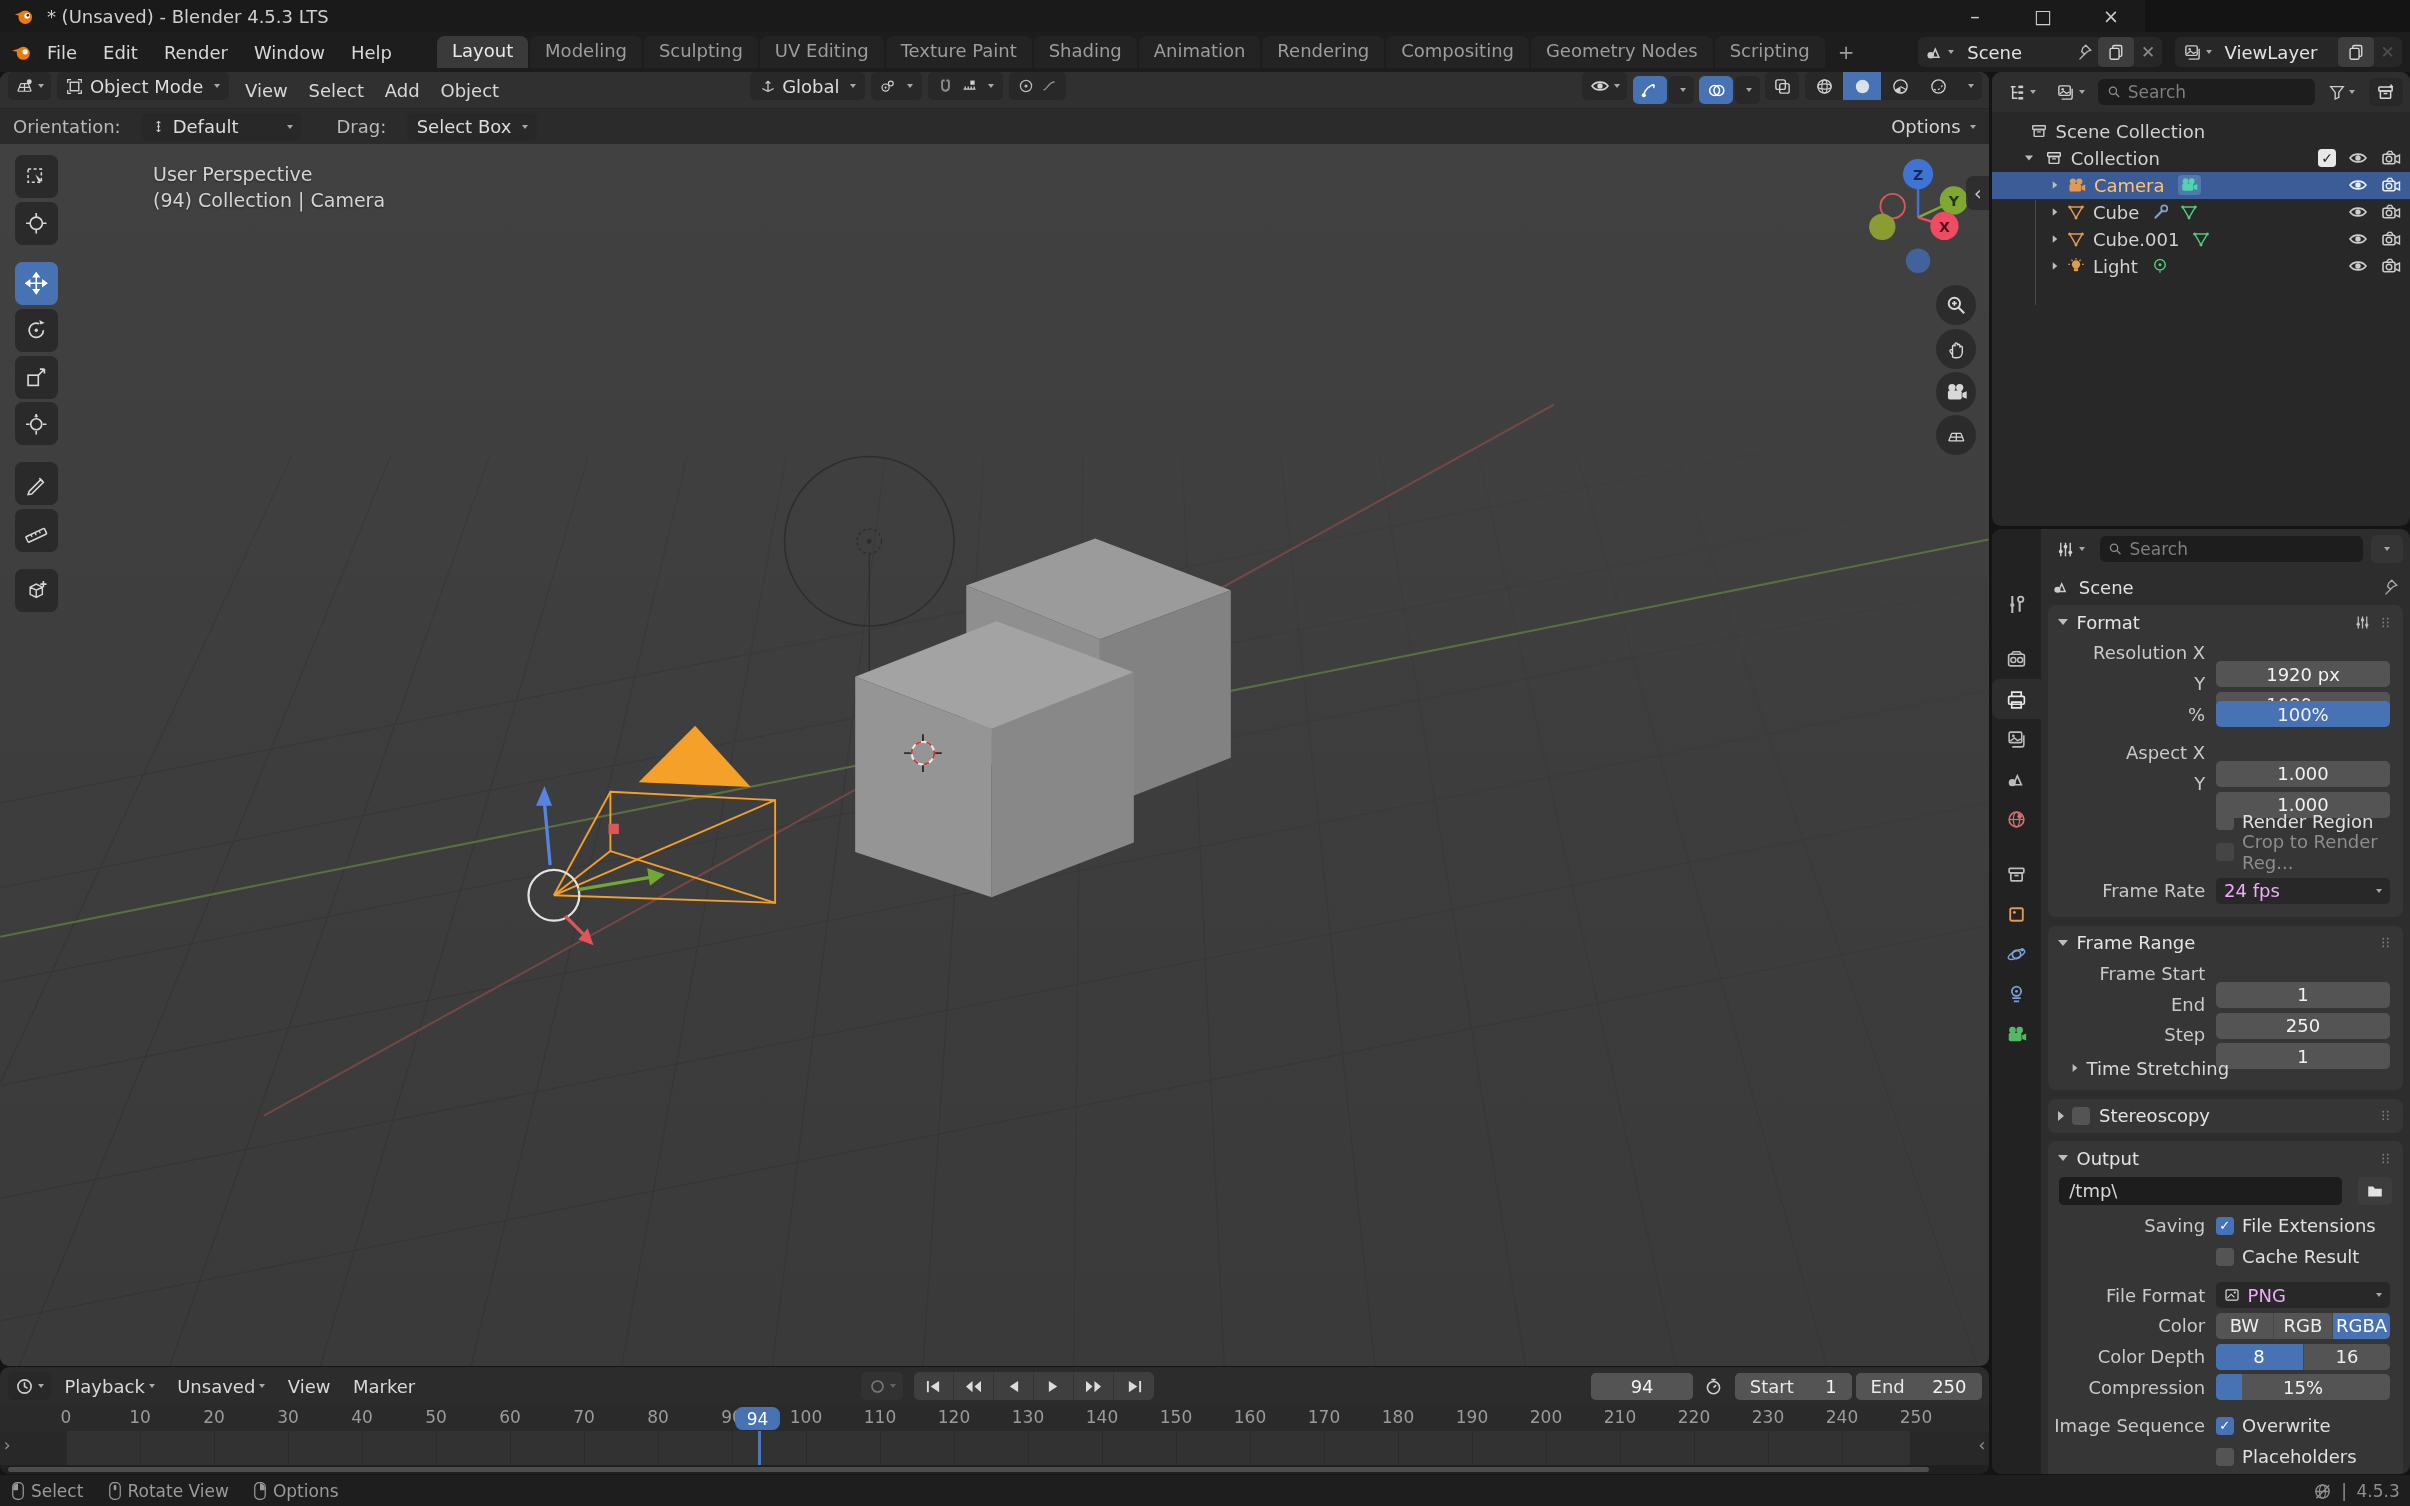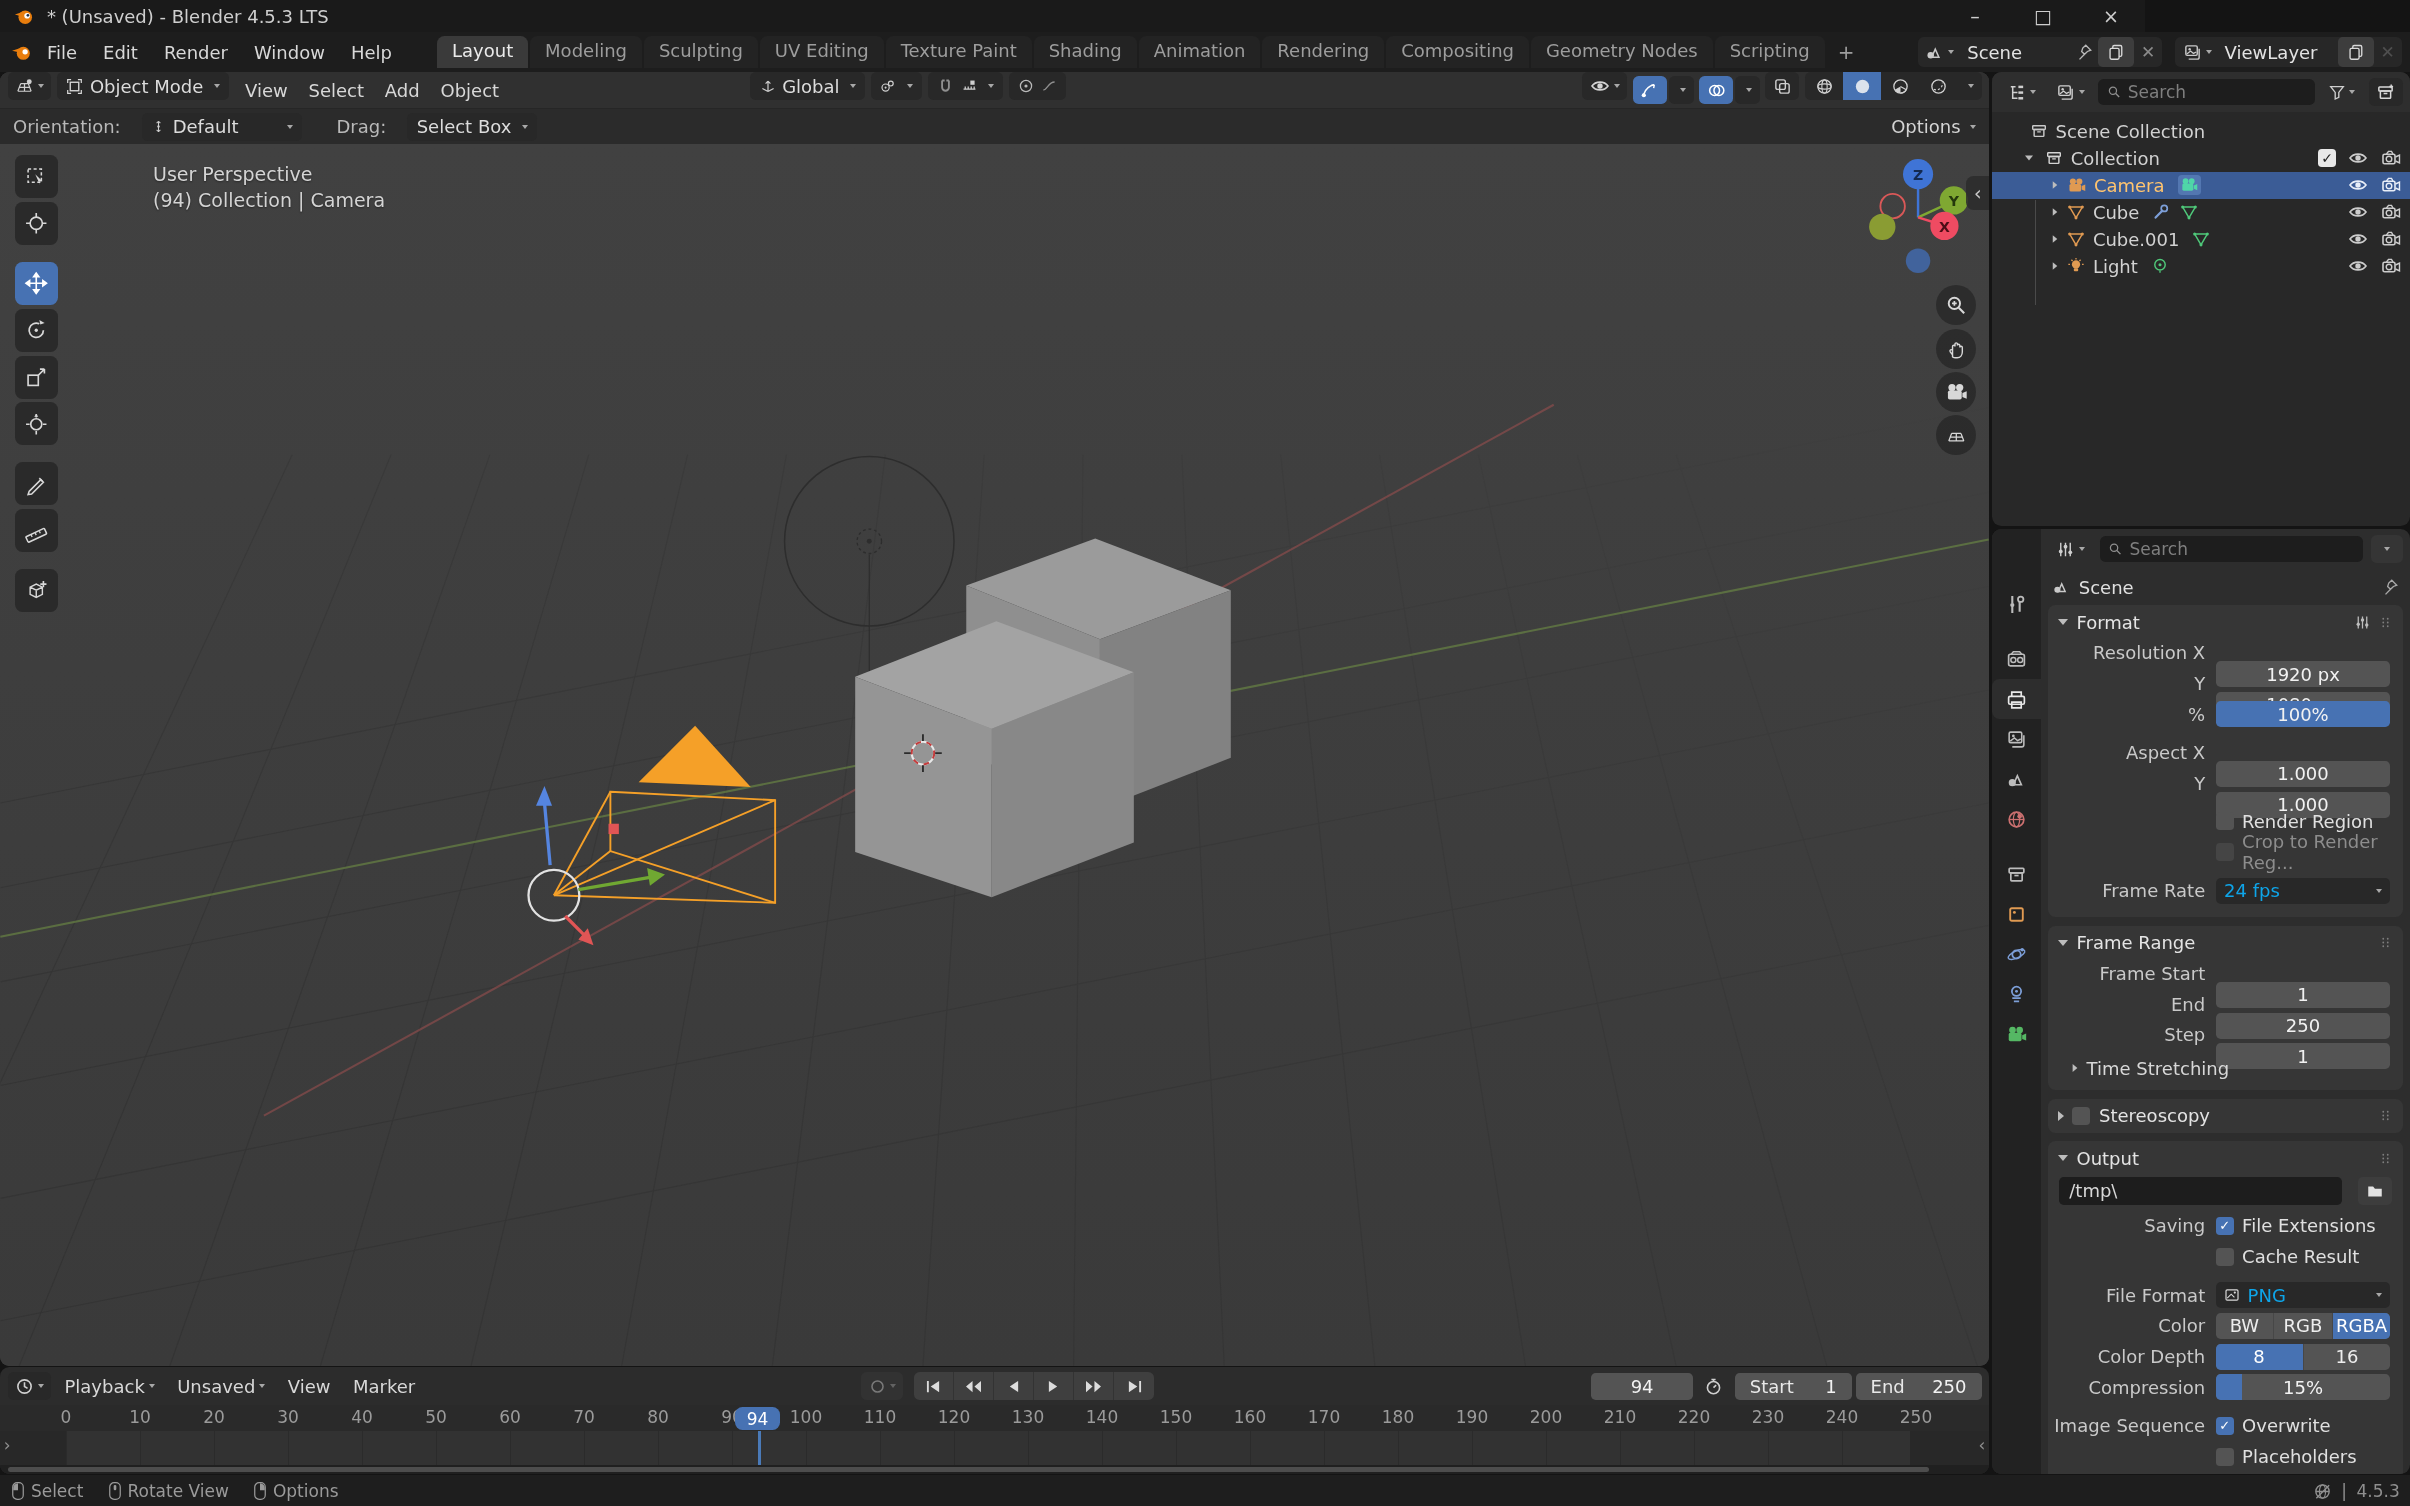--- a/index.html
+++ b/index.html
@@ -106,21 +106,21 @@
   .pheader { height:40px; display:flex; align-items:center; padding:0 7.5px; gap:7.5px; flex:none; }
   .pcrumb { height:36px; display:flex; align-items:center; padding:0 11.3px; gap:8.5px; flex:none; color:#e0e0e0; }
   .panel { background:#363636; border-radius:7.5px; margin:0 6.6px 8.5px; padding-bottom:9.4px; }
   .panel.closed { padding-bottom:0; }
   .phead { display:flex; align-items:center; height:34px; padding:0 10.4px; gap:8.5px; color:#e4e4e4; }
   .phead .rt { margin-left:auto; display:flex; align-items:center; gap:7.5px; }
   .prow { display:flex; align-items:center; height:27px; margin-bottom:3.8px; }
   .plabel { width:168px; text-align:right; padding-right:10.4px; color:#c9c9c9; font-size:18px; flex:none; }
   .pctl { flex:1; margin-right:13px; display:flex; align-items:center; }
   .pctl .vf { flex:1; height:26px; font-size:18px;margin-top:43px; }
-  .dd { flex:1; background:#282828; border-radius:5px; height:26px; display:flex; align-items:center; padding:0 8.5px; color:#0ea5e9; }
+  .dd { flex:1; background:#282828; border-radius:5px; height:26px; display:flex; align-items:center; padding:0 8.5px; color:#f0abfc; }
   .dd .car { margin-left:auto; }
   .sl { flex:1; position:relative; background:#545454; border-radius:4.7px; height:26px; display:flex; align-items:center; justify-content:center; color:#f2f2f2; overflow:hidden; }
   .sl .fill { position:absolute; left:0; top:0; bottom:0; background:#4772b3; }
   .sl .txt { position:relative; }
   .sl.full { background:#4772b3; }
   .cb { width:18px; height:18px; background:#545454; border-radius:3.8px; flex:none; display:flex; align-items:center; justify-content:center; color:#fff; font-size:13px; }
   .cb.on { background:#4772b3; }
   .cb.dis { opacity:.5; }
   .cblbl { margin-left:8.5px; color:#e0e0e0; font-size:18px; }
   .cblbl.dim { color:#8d8d8d; }

